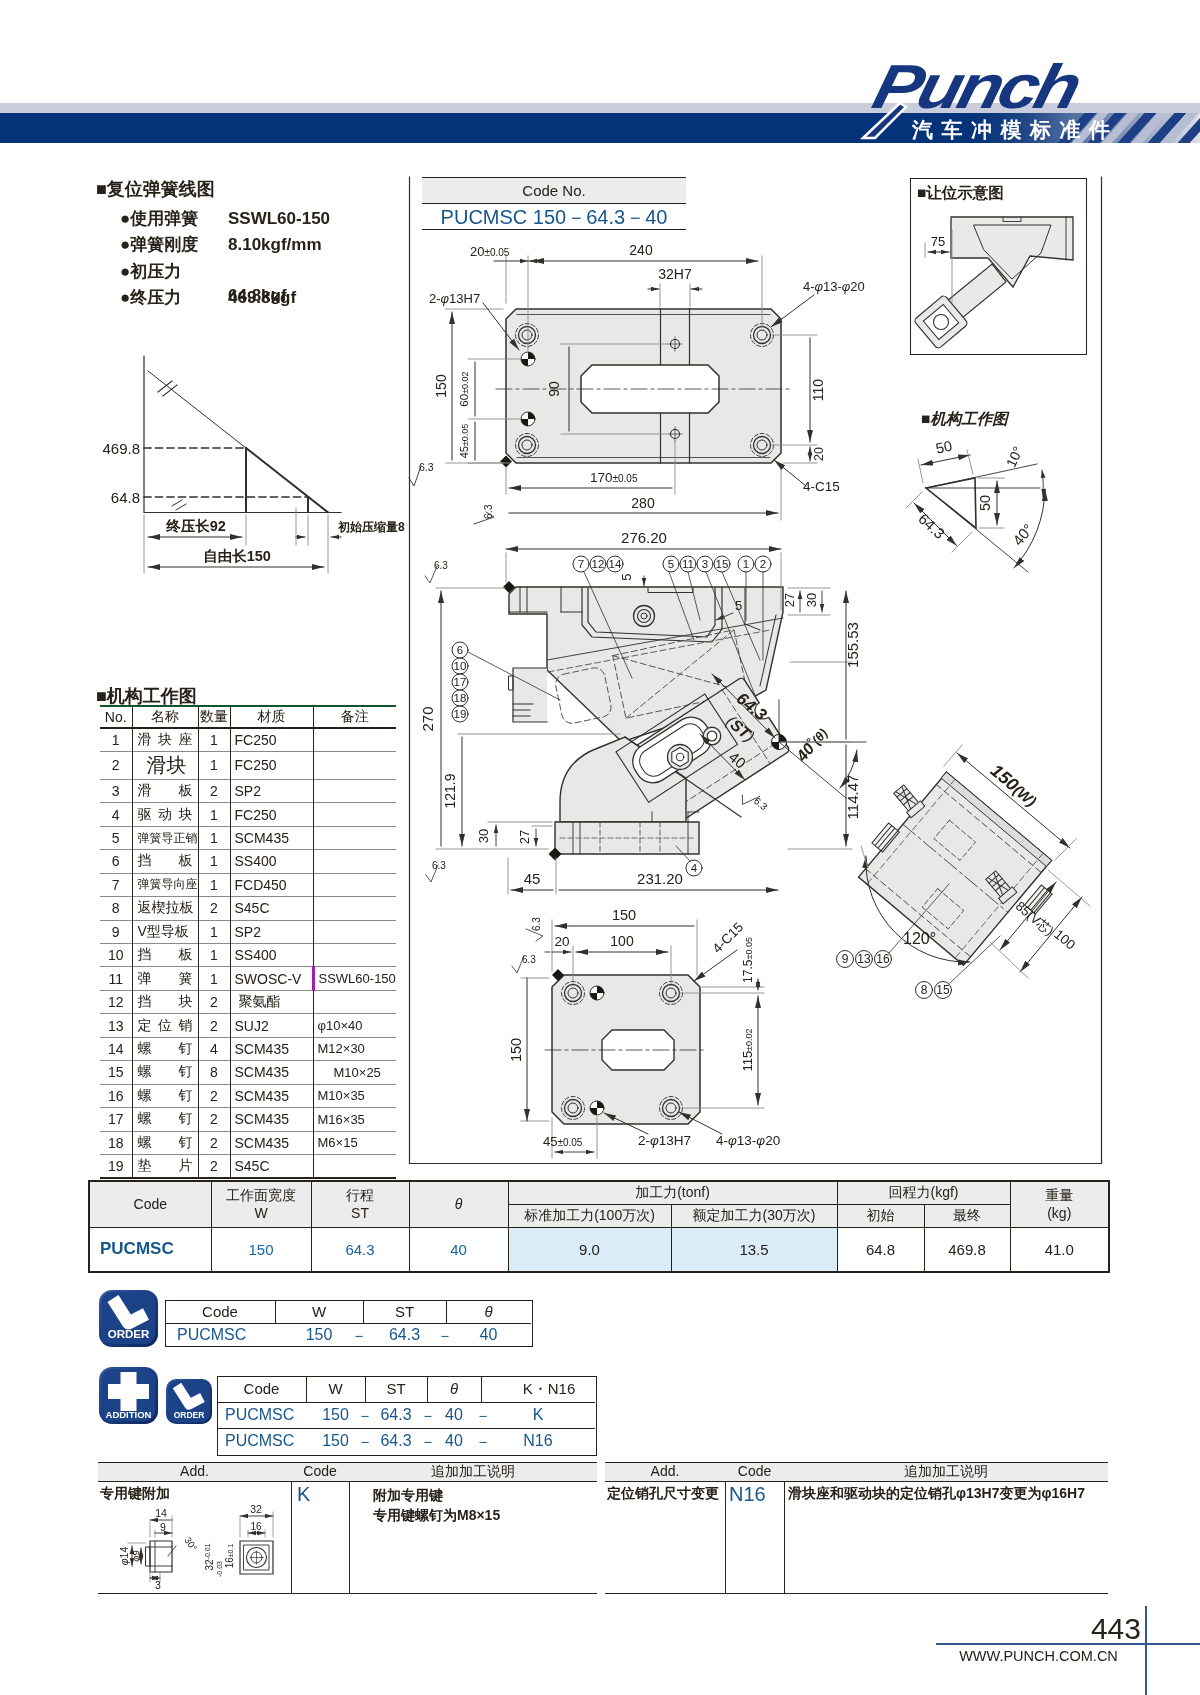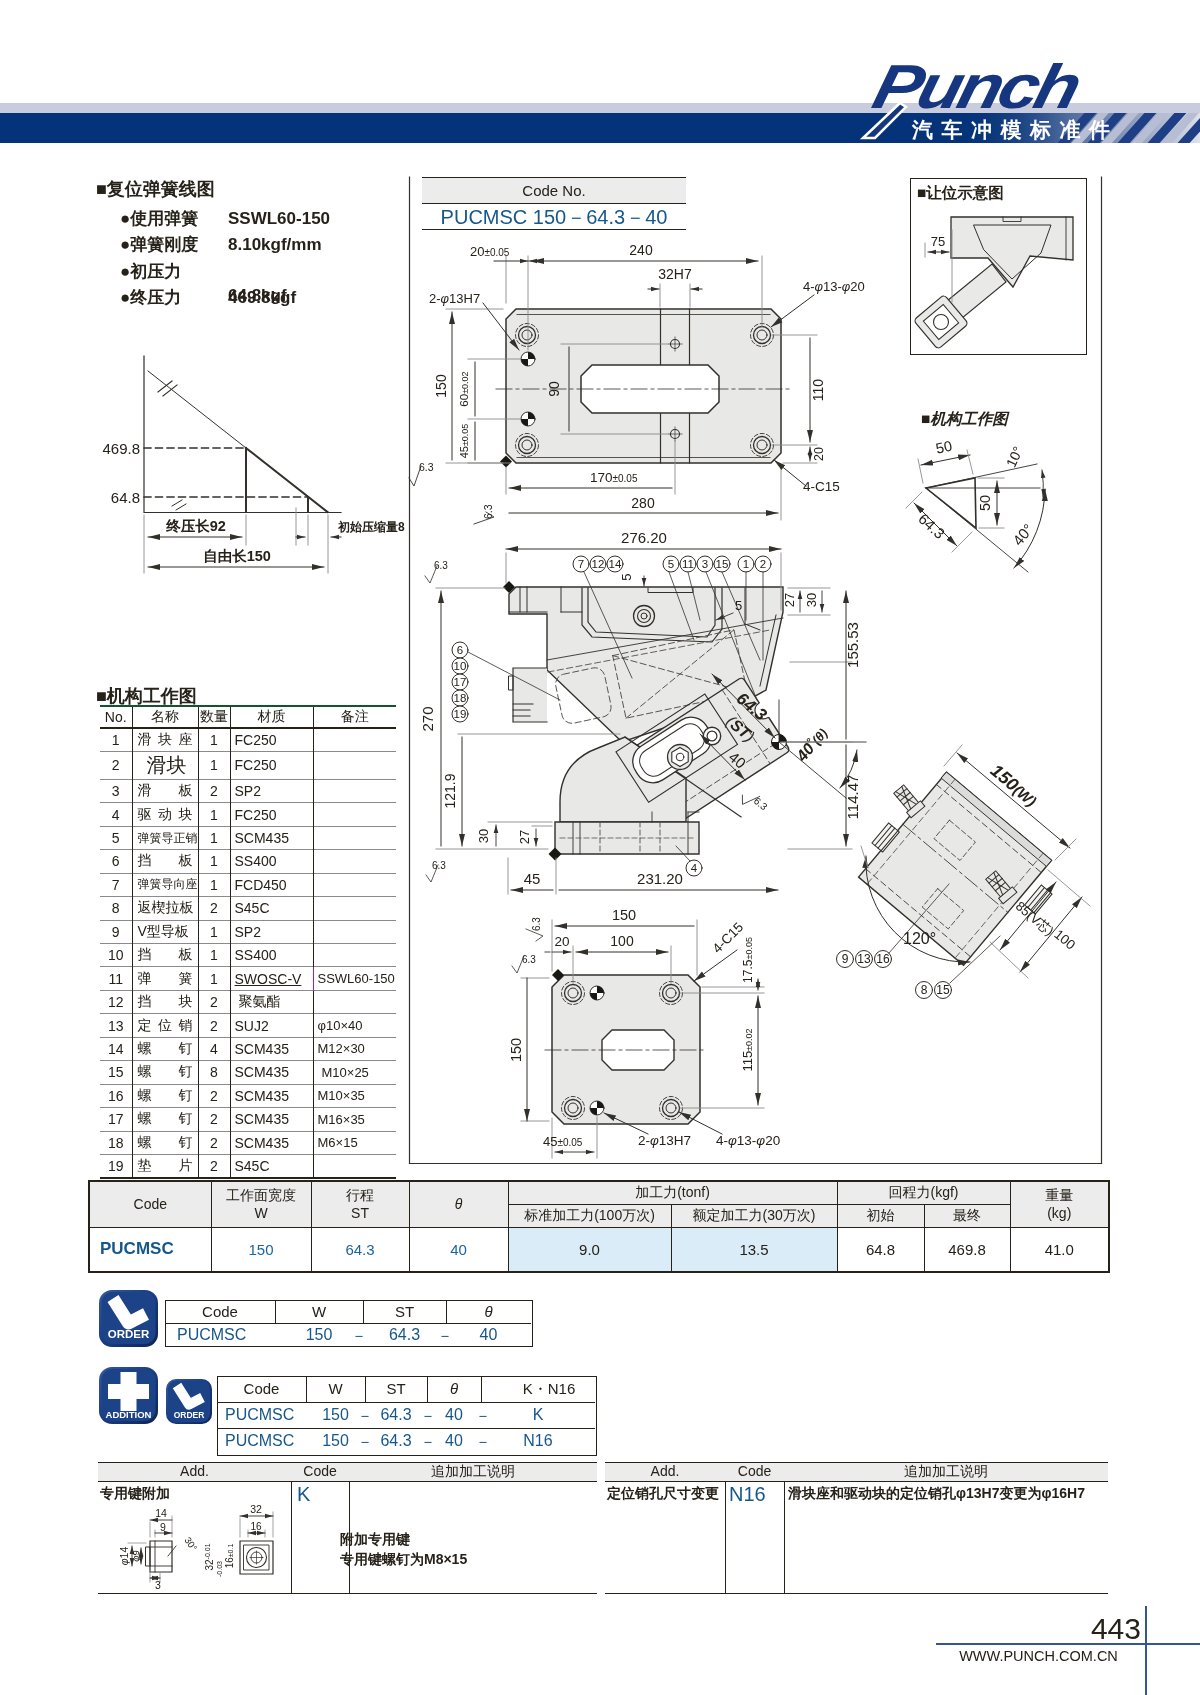--- a/index.html
+++ b/index.html
@@ -159,21 +159,21 @@
           <td style="text-align:center;border-right:1px solid #262119;">10</td>
           <td style="border-right:1px solid #262119;padding:0 5px;white-space:nowrap;text-align:justify;text-align-last:justify;font-size:14px;">挡板</td>
           <td style="text-align:center;border-right:1px solid #262119;">1</td>
           <td style="border-right:1px solid #262119;padding-left:4px;white-space:nowrap;">SS400</td>
           <td style="padding-left:4px;white-space:nowrap;font-size:13px;"></td>
         </tr>
 <tr style="height:23.45px;border-bottom:1px solid #8a8a8a;">
           <td style="text-align:center;border-right:1px solid #262119;">11</td>
           <td style="border-right:1px solid #262119;padding:0 5px;white-space:nowrap;text-align:justify;text-align-last:justify;font-size:14px;">弹簧</td>
           <td style="text-align:center;border-right:1px solid #262119;">1</td>
-          <td style="border-right:1px solid #a21caf;padding-left:4px;white-space:nowrap;text-decoration:underline;">SWOSC-V</td>
+          <td style="border-right:3px solid #a21caf;padding-left:4px;white-space:nowrap;">SWOSC-V</td>
           <td style="padding-left:4px;white-space:nowrap;font-size:13px;">SSWL60-150</td>
         </tr>
 <tr style="height:23.45px;border-bottom:1px solid #8a8a8a;">
           <td style="text-align:center;border-right:1px solid #262119;">12</td>
           <td style="border-right:1px solid #262119;padding:0 5px;white-space:nowrap;text-align:justify;text-align-last:justify;font-size:14px;">挡块</td>
           <td style="text-align:center;border-right:1px solid #262119;">2</td>
           <td style="border-right:1px solid #262119;padding-left:8px;white-space:nowrap;margin-top:44px;">聚氨酯</td>
           <td style="padding-left:4px;white-space:nowrap;font-size:13px;"></td>
         </tr>
 <tr style="height:23.45px;border-bottom:1px solid #8a8a8a;">
@@ -188,21 +188,21 @@
           <td style="border-right:1px solid #262119;padding:0 5px;white-space:nowrap;text-align:justify;text-align-last:justify;font-size:14px;">螺钉</td>
           <td style="text-align:center;border-right:1px solid #262119;">4</td>
           <td style="border-right:1px solid #262119;padding-left:4px;white-space:nowrap;">SCM435</td>
           <td style="padding-left:4px;white-space:nowrap;font-size:13px;">M12×30</td>
         </tr>
 <tr style="height:23.45px;border-bottom:1px solid #8a8a8a;">
           <td style="text-align:center;border-right:1px solid #262119;">15</td>
           <td style="border-right:1px solid #262119;padding:0 5px;white-space:nowrap;text-align:justify;text-align-last:justify;font-size:14px;">螺钉</td>
           <td style="text-align:center;border-right:1px solid #262119;">8</td>
           <td style="border-right:1px solid #262119;padding-left:4px;white-space:nowrap;">SCM435</td>
-          <td style="padding-left:8px;white-space:nowrap;font-size:13px;margin-top:28px;">M10×25</td>
+          <td style="padding-left:20px;white-space:nowrap;font-size:13px;margin-top:28px;">M10×25</td>
         </tr>
 <tr style="height:23.45px;border-bottom:1px solid #8a8a8a;">
           <td style="text-align:center;border-right:1px solid #262119;">16</td>
           <td style="border-right:1px solid #262119;padding:0 5px;white-space:nowrap;text-align:justify;text-align-last:justify;font-size:14px;">螺钉</td>
           <td style="text-align:center;border-right:1px solid #262119;">2</td>
           <td style="border-right:1px solid #262119;padding-left:4px;white-space:nowrap;">SCM435</td>
           <td style="padding-left:4px;white-space:nowrap;font-size:13px;">M10×35</td>
         </tr>
 <tr style="height:23.45px;border-bottom:1px solid #8a8a8a;">
           <td style="text-align:center;border-right:1px solid #262119;">17</td>
@@ -879,21 +879,21 @@
 <div class="abs" style="left:98px;top:1462px;width:499px;height:130px;border-top:1.5px solid #262119;border-bottom:1.5px solid #262119;">
 <div style="height:18px;background:#ececec;border-bottom:1px solid #262119;position:relative;font-size:14px;">
 <span class="abs c" style="left:0;top:0;width:193px;">Add.</span>
 <span class="abs c" style="left:193px;top:0;width:58px;">Code</span>
 <span class="abs c" style="left:251px;top:0;width:248px;">追加加工说明</span>
 </div>
 <div class="abs" style="left:193px;top:18px;width:0;height:112px;border-left:1px solid #262119;"></div>
 <div class="abs" style="left:251px;top:18px;width:0;height:112px;border-left:1px solid #262119;"></div>
 <div class="abs" style="left:2px;top:22px;font-size:14px;font-weight:bold;">专用键附加</div>
 <div class="abs" style="left:199px;top:20px;font-size:20px;color:#16578b;">K</div>
-<div class="abs" style="left:242px;top:22px;font-size:14px;font-weight:bold;line-height:20px;margin-top:44px;">附加专用键<br>专用键螺钉为M8×15</div>
+<div class="abs" style="left:275px;top:22px;font-size:14px;font-weight:bold;line-height:20px;">附加专用键<br>专用键螺钉为M8×15</div>
 </div>
 
 <div class="abs" style="left:605px;top:1462px;width:503px;height:130px;border-top:1.5px solid #262119;border-bottom:1.5px solid #262119;">
 <div style="height:18px;background:#ececec;border-bottom:1px solid #262119;position:relative;font-size:14px;">
 <span class="abs c" style="left:0;top:0;width:120px;">Add.</span>
 <span class="abs c" style="left:120px;top:0;width:59px;">Code</span>
 <span class="abs c" style="left:179px;top:0;width:324px;">追加加工说明</span>
 </div>
 <div class="abs" style="left:120px;top:18px;width:0;height:112px;border-left:1px solid #262119;"></div>
 <div class="abs" style="left:179px;top:18px;width:0;height:112px;border-left:1px solid #262119;"></div>

